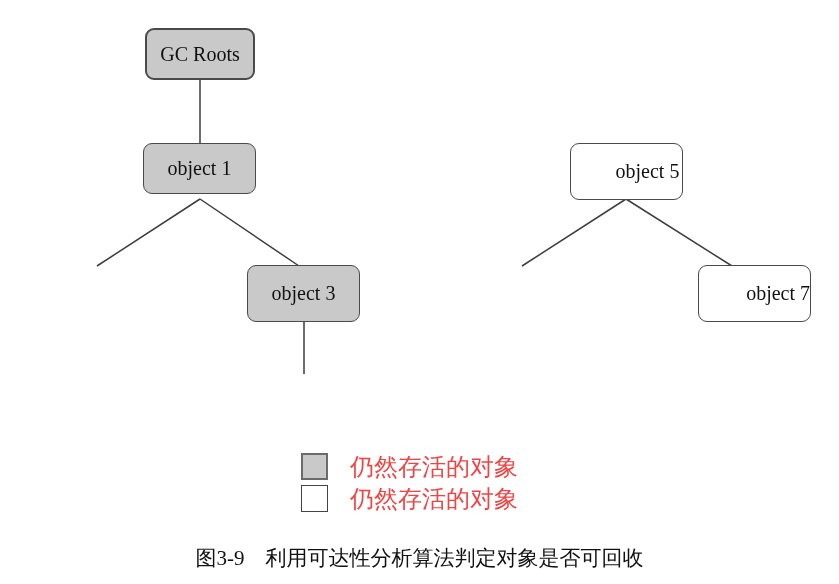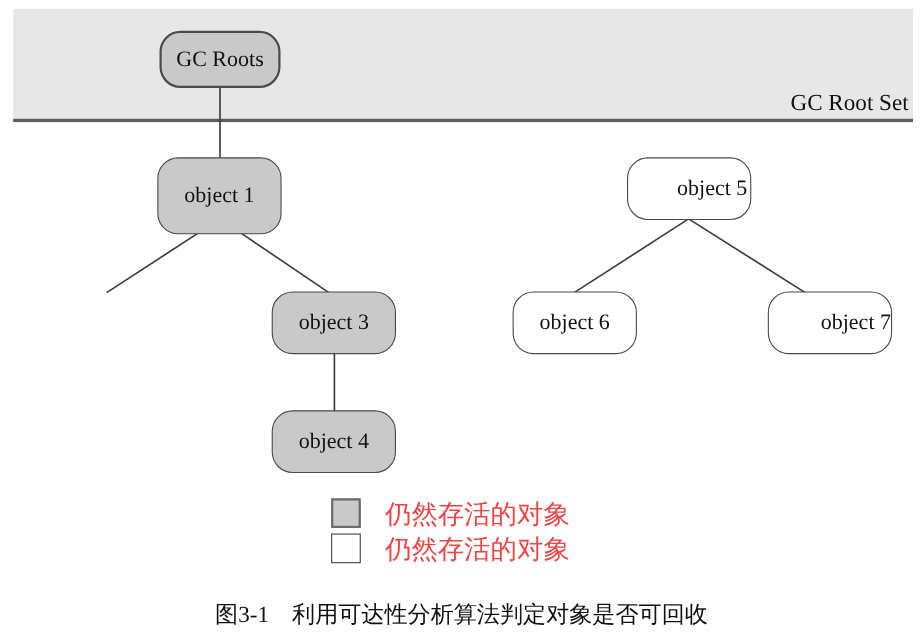--- a/index.html
+++ b/index.html
@@ -9,21 +9,21 @@
   }
   .band{
     position:absolute;left:12px;top:8px;width:818px;height:100px;
     background:#e7e7e7;border-bottom:3px solid #5c5c5c;
   }
   .band-label{
     position:absolute;right:4px;bottom:2px;font-size:21px;color:#111;white-space:nowrap;
   }
   .edges{position:absolute;left:0;top:0;}
   .node{
-    position:absolute;box-sizing:border-box;border-radius:19px;
+    position:absolute;box-sizing:border-box;border-radius:9px;
     display:flex;align-items:center;justify-content:center;
     font-size:20px;color:#111;white-space:nowrap;
   }
   .node.alive{background:#c9c9c9;border:1.5px solid #4a4a4a;}
   .node.recyclable{background:#ffffff;border:1.5px solid #4a4a4a;}
   .node.root{border-width:2px;}
   .legend{position:absolute;left:301px;top:453px;}
   .legend-row{display:flex;align-items:center;margin-bottom:5px;height:27px;}
   .swatch{
     box-sizing:border-box;width:27px;height:27px;margin-right:22px;flex:0 0 auto;
@@ -34,68 +34,59 @@
   .caption{
     position:absolute;left:0;top:544px;width:839px;text-align:center;
     font-size:21px;color:#111;white-space:nowrap;
   }
 </style>
 </head>
 <body>
 
 <div class="page">
 
-  <div class="band" style="background: rgb(231, 231, 231);">
-    <span class="band-label">GC Root Set</span>
-  </div>
 
   <svg class="edges" width="839" height="584" viewBox="0 0 839 584">
     <line x1="200" y1="80" x2="200" y2="144" stroke="#3d3d3d" stroke-width="1.5"></line>
     <line x1="200" y1="199" x2="97" y2="266" stroke="#3d3d3d" stroke-width="1.5"></line>
     <line x1="200" y1="199" x2="299" y2="266" stroke="#3d3d3d" stroke-width="1.5"></line>
     <line x1="304" y1="321" x2="304" y2="374" stroke="#3d3d3d" stroke-width="1.5"></line>
     <line x1="626" y1="199" x2="522" y2="266" stroke="#3d3d3d" stroke-width="1.5"></line>
     <line x1="626" y1="199" x2="732" y2="266" stroke="#3d3d3d" stroke-width="1.5"></line>
   </svg>
 
   <div class="node alive root" style="left: 145px; top: 28px; width: 110px; height: 52px; background: rgb(201, 201, 201);">
     <span>GC Roots</span>
   </div>
 
-  <div class="node alive" style="left: 143px; top: 143px; width: 113px; height: 70px; background: rgb(201, 201, 201);">
+  <div class="node alive" style="left: 143px; top: 143px; width: 113px; height: 51px; background: rgb(201, 201, 201);">
     <span>object 1</span>
   </div>
 
 
   <div class="node alive" style="left: 247px; top: 265px; width: 113px; height: 57px; background: rgb(201, 201, 201); justify-content: center;">
     <span>object 3</span>
   </div>
 
-  <div class="node alive" style="left: 247px; top: 373px; width: 113px; height: 57px; background: rgb(201, 201, 201);">
-    <span>object 4</span>
-  </div>
 
   <div class="node recyclable" style="left: 570px; top: 143px; width: 113px; height: 57px; background: rgb(255, 255, 255); padding-left: 42px;">
     <span>object 5</span>
   </div>
 
-  <div class="node recyclable" style="left: 466px; top: 265px; width: 113px; height: 57px; background: rgb(255, 255, 255);">
-    <span>object 6</span>
-  </div>
 
   <div class="node recyclable" style="left: 698px; top: 265px; width: 113px; height: 57px; background: rgb(255, 255, 255); justify-content: flex-end;">
     <span>object 7</span>
   </div>
 
   <div class="legend">
     <div class="legend-row">
       <span class="swatch" style="background: rgb(201, 201, 201);"></span>
       <span class="legend-label">仍然存活的对象</span>
     </div>
     <div class="legend-row">
       <span class="swatch white" style="background: rgb(255, 255, 255);"></span>
       <span class="legend-label">仍然存活的对象</span>
     </div>
   </div>
 
-  <div class="caption">图3-1　利用可达性分析算法判定对象是否可回收</div>
+  <div class="caption">图3-9　利用可达性分析算法判定对象是否可回收</div>
 
 </div>
 
 </body></html>

